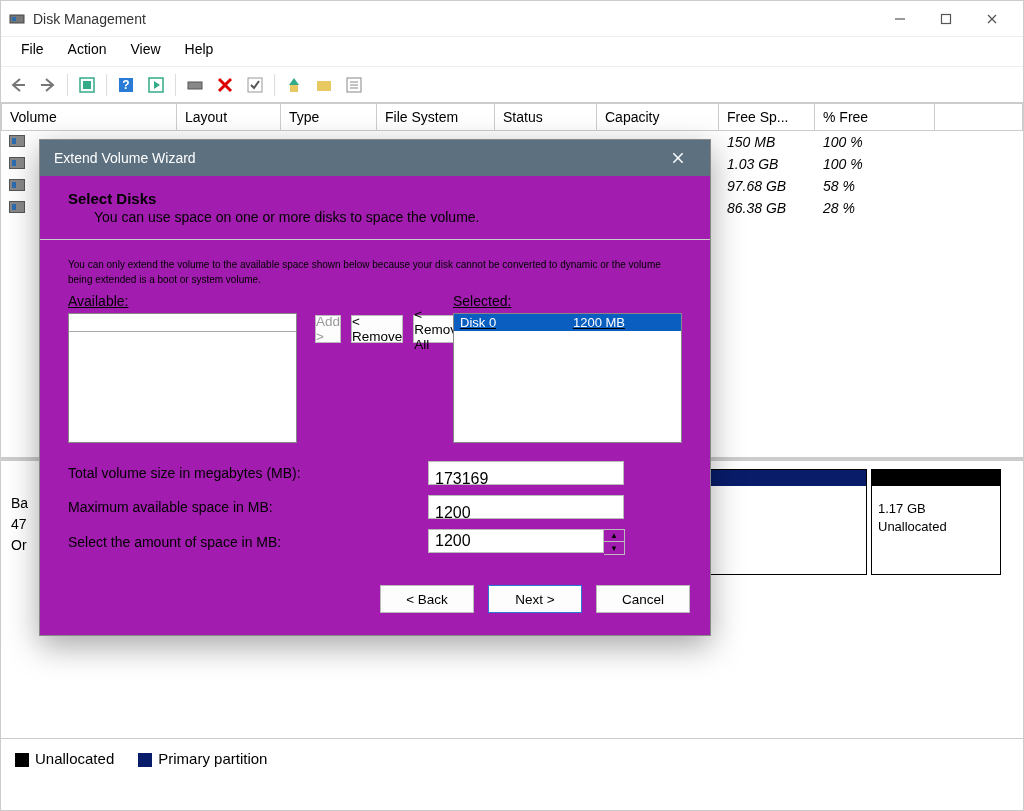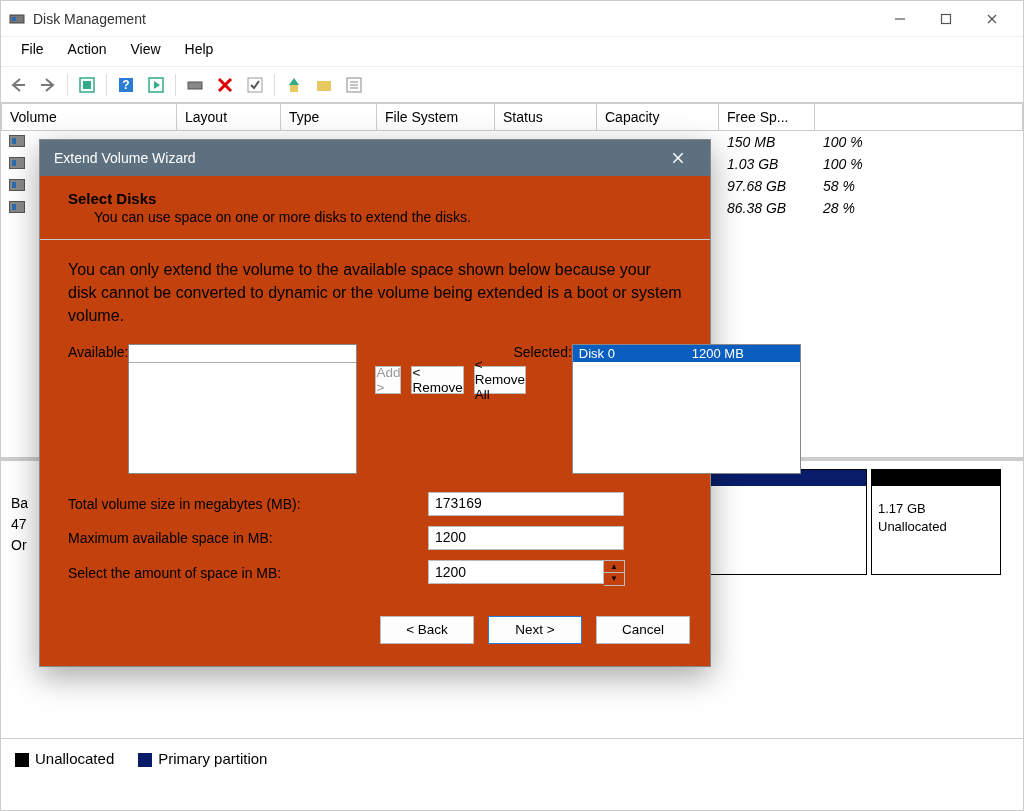--- a/index.html
+++ b/index.html
@@ -60,46 +60,46 @@
     background: repeating-linear-gradient(45deg,#fff,#fff 3px,#ccc 3px,#ccc 6px);
   }
   
   .legend { border-top:1px solid #ccc; height:40px; display:flex;align-items:center;padding:0 14px;gap:24px;font-size:15px;}
   .legend .swatch{width:14px;height:14px;display:inline-block;margin-right:6px;vertical-align:middle;}
   
   .modal {
     position:absolute;
     left:38px; top:138px;
     width:672px;
-    background:#c2410c;
+    background:#a21caf;
     border:1px solid #888;
     box-shadow: 0 10px 30px rgba(0,0,0,.35);
     z-index:10;
   }
   .modal-titlebar{height:36px;background:#5c7080;color:#fff;display:flex;align-items:center;padding:0 14px;font-size:14px;}
   .modal-titlebar .close{margin-left:auto;width:36px;height:36px;display:flex;align-items:center;justify-content:center;}
   .modal-content{padding:14px 28px 8px 28px;}
   .modal .h1{font-weight:600;font-size:15px;margin-bottom:2px;}
   .modal .sub{font-size:14px;margin-left:26px;margin-bottom:14px;}
   .modal hr{border:none;border-top:1px solid #ccc;margin:0 -28px 18px -28px;}
-  .modal .note{font-size:16px;line-height:1.45;margin-bottom:16px;}
+  .modal .note{font-size:10px;line-height:1.45;margin-bottom:6px;}
   .dual-list{display:flex;align-items:flex-start;gap:18px;margin-bottom:18px;}
-  .list-col{display:flex;}
+  .list-col{display:flex;flex-direction:column;text-decoration:underline;}
   .list-label{font-size:14px;margin-bottom:4px;}
   .listbox{width:229px;height:130px;border:1px solid #888;background:#fff;font-size:13px;}
   .listbox .hdr-row{height:18px;border-bottom:1px solid #aaa;}
   .listbox .item{padding:1px 6px;}
   .listbox .item.selected{background:#0a5ec0;color:#fff;display:flex;}
   .listbox .item.selected span:last-child{margin-left:auto;margin-right:50px;}
   .move-btns{display:flex;flex-direction:row;gap:10px;width:120px; margin-top:22px;}
   .winbtn{height:28px;border:1px solid #bbb;background:#fdfdfd;font-size:13.5px;display:flex;align-items:center;justify-content:center;}
   .winbtn.disabled{color:#9a9a9a;}
   .field-row{display:flex;align-items:center;margin-bottom:10px;font-size:14px;}
   .field-row .lbl{width:360px;}
-  .ro-input{width:196px;height:24px;border:1px solid #bbb;padding:2px 6px;font-size:14px;background:#fff;}
+  .ro-input{width:196px;height:24px;border:1px solid #bbb;padding:8px 6px;font-size:16px;background:#fff;}
   .spinner-wrap{display:flex;}
   .spinner-wrap .ro-input{width:176px;}
   .spin-btns{display:flex;flex-direction:column;border:1px solid #bbb;border-left:none;}
   .spin-btns .sb{width:20px;height:12px;display:flex;align-items:center;justify-content:center;font-size:8px;}
   .spin-btns .sb:first-child{border-bottom:1px solid #bbb;}
   .modal-footer{display:flex;justify-content:flex-end;gap:14px;padding:12px 20px 22px 20px;}
   .modal-footer .winbtn{width:94px;}
   .modal-footer .primary{border:1.5px solid #2a7bd6;}
 </style>
 </head>
@@ -215,20 +215,21 @@
 
 <div class="volume-table">
   <div class="vt-header">
     <div class="col" style="width:176px">Volume</div>
     <div class="col" style="width:104px">Layout</div>
     <div class="col" style="width:96px">Type</div>
     <div class="col" style="width:118px">File System</div>
     <div class="col" style="width:102px">Status</div>
     <div class="col" style="width:122px">Capacity</div>
     <div class="col" style="width:96px">Free Sp...</div>
+    <div class="col" style="width:120px">% Free</div>
     <div class="col" style="flex:1"></div>
   </div>
   <div class="vt-body">
     <div class="vt-row">
       <span class="cell" style="width:176px"><span class="vol-icon"></span></span>
       <span class="cell" style="width:542px"></span>
       <span class="cell" style="width:96px">150 MB</span>
       <span class="cell" style="width:120px">100 %</span>
     </div>
     <div class="vt-row">
@@ -284,21 +285,21 @@
     <span>Extend Volume Wizard</span>
     <span class="close">
       <svg width="14" height="14" viewBox="0 0 12 12">
           <line x1="2" y1="2" x2="10" y2="10" stroke="#fff" stroke-width="1.3"></line>
           <line x1="10" y1="2" x2="2" y2="10" stroke="#fff" stroke-width="1.3"></line>
         </svg>
     </span>
   </div>
   <div class="modal-content">
     <div class="h1">Select Disks</div>
-    <div class="sub">You can use space on one or more disks to extend the disks.</div>
+    <div class="sub">You can use space on one or more disks to space the volume.</div>
     <hr>
     <div class="note">You can only extend the volume to the available space shown below because your disk cannot be converted to dynamic or the volume being extended is a boot or system volume.</div>
 
     <div class="dual-list">
       <div class="list-col">
         <div class="list-label">Available:</div>
         <div class="listbox">
           <div class="hdr-row"></div>
         </div>
       </div>

